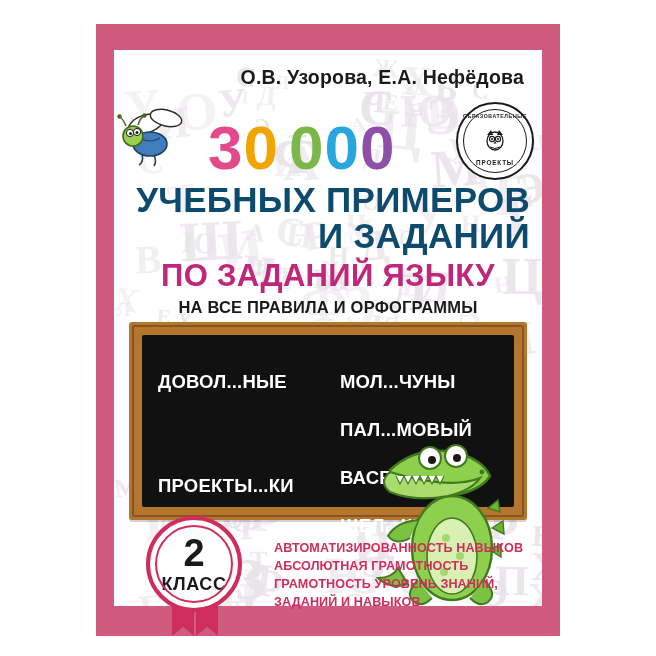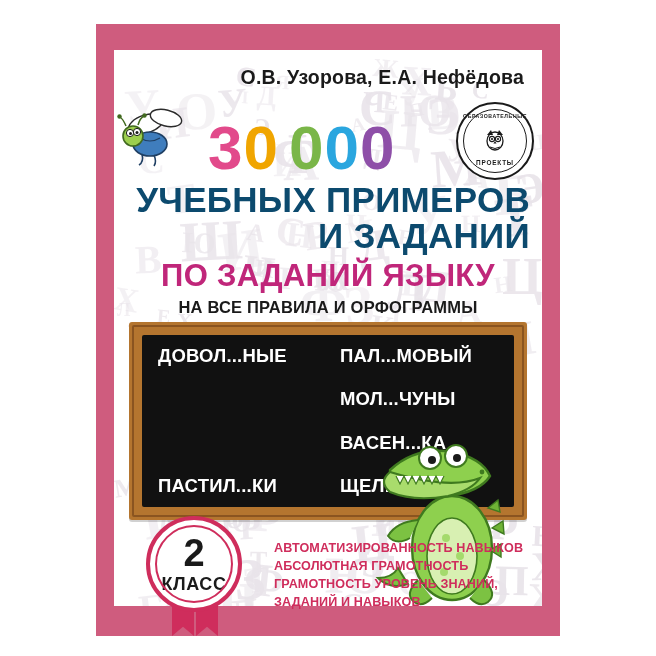--- a/index.html
+++ b/index.html
@@ -221,20 +221,21 @@
     flex-direction: column;
     justify-content: space-between;
   }
   .board-col.right { padding-right: 26px; }
   .board-line {
     color: #ffffff;
     font-size: 18.5px;
     font-weight: bold;
     white-space: nowrap;
     letter-spacing: 0.2px;
+    margin-top: 26px;
   }
 
   
   .medal {
     position: absolute;
     left: 40px;
     top: 492px;
     width: 116px;
     height: 110px;
   }
@@ -518,25 +519,25 @@
       <div>И ЗАДАНИЙ</div>
     </div>
     <div class="line3">ПО ЗАДАНИЙ ЯЗЫКУ</div>
     <div class="line4">НА ВСЕ ПРАВИЛА И ОРФОГРАММЫ</div>
 
     <div class="board-wrap">
       <div class="board-frame"></div>
       <div class="board">
         <div class="board-col left" id="board-left">
             <div class="board-line">ДОВОЛ...НЫЕ</div>
-            <div class="board-line">ПАСТИЛ...КИ</div>
+            <div class="board-line">ПРОЕКТЫ...КИ</div>
           </div>
         <div class="board-col right" id="board-right">
+            <div class="board-line">МОЛ...ЧУНЫ</div>
             <div class="board-line">ПАЛ...МОВЫЙ</div>
-            <div class="board-line">МОЛ...ЧУНЫ</div>
             <div class="board-line">ВАСЕН...КА</div>
             <div class="board-line">ЩЕЛ...КИ</div>
           </div>
       </div>
     </div>
 
     <div class="croc">
       <svg width="184" height="200" viewBox="0 0 184 200">
 
         <path d="M52 168 q-18 6 -30 -6 q14 0 20 -10 q6 10 10 16 Z" fill="#7cc242" stroke="#3f7a1f" stroke-width="2"></path>

